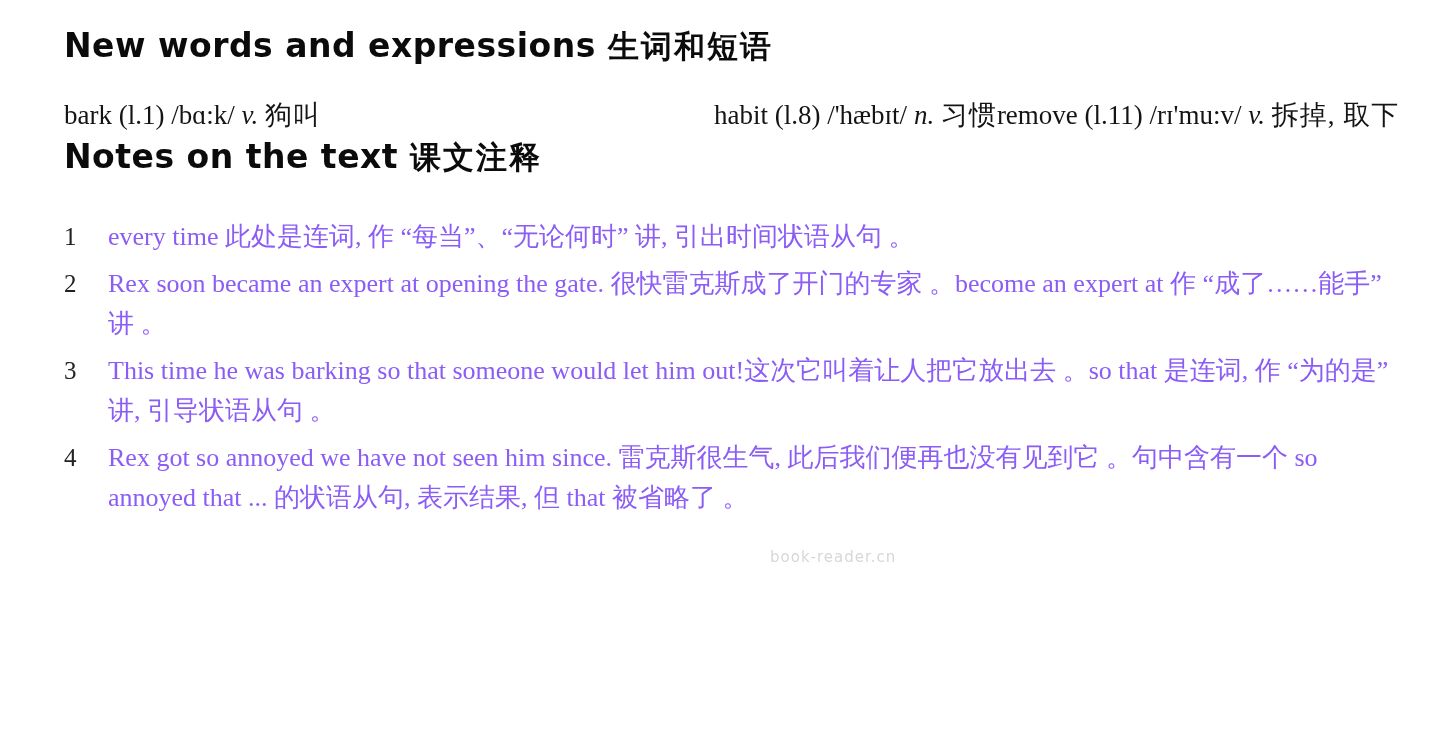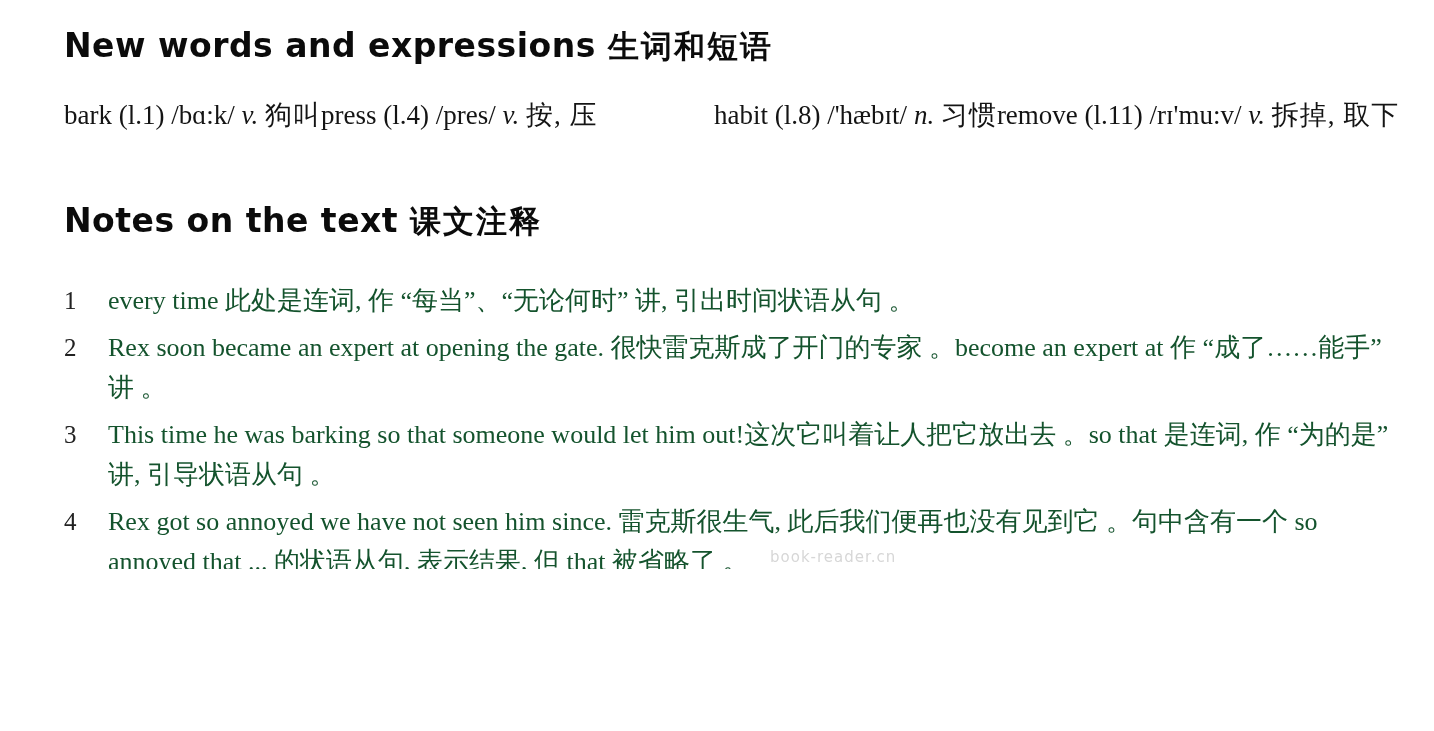--- a/index.html
+++ b/index.html
@@ -49,21 +49,20 @@
     white-space: nowrap;
     color: #141414;
   }
   .vocab-entry .pos {
     font-style: italic;
   }
   .vocab-entry .meaning {
     letter-spacing: 1px;
   }
   .notes-heading {
-    margin-top: 64px;
   }
   .notes-list {
     margin-top: 38px;
     display: flex;
     flex-direction: column;
     row-gap: 7px;
     max-width: 1346px;
   }
   .note-item {
     display: flex;
@@ -72,21 +71,21 @@
   .note-number {
     flex: 0 0 44px;
     font-size: 25px;
     line-height: 40px;
     color: #222222;
   }
   .note-text {
     flex: 1 1 auto;
     font-size: 26px;
     line-height: 40px;
-    color: #14532d;
+    color: #8b5cf6;
     padding-right: 6px;
   }
   .watermark {
     position: absolute;
     left: 770px;
     bottom: 3px;
     font-family: "DejaVu Sans", "Liberation Sans", sans-serif;
     font-size: 15px;
     letter-spacing: 1px;
     color: #d7d7d7;
@@ -105,27 +104,20 @@
     </div>
 
     <div class="vocab-grid">
       <div class="vocab-col">
         <div class="vocab-entry">
           <span>bark</span>
           <span>(l.1)</span>
           <span>/bɑ:k/</span>
           <span class="pos">v.</span>
           <span class="meaning">狗叫</span>
-        </div>
-        <div class="vocab-entry">
-          <span>press</span>
-          <span>(l.4)</span>
-          <span>/pres/</span>
-          <span class="pos">v.</span>
-          <span class="meaning">按, 压</span>
         </div>
       </div>
       <div class="vocab-col">
         <div class="vocab-entry">
           <span>habit</span>
           <span>(l.8)</span>
           <span>/'hæbɪt/</span>
           <span class="pos">n.</span>
           <span class="meaning">习惯</span>
         </div>

